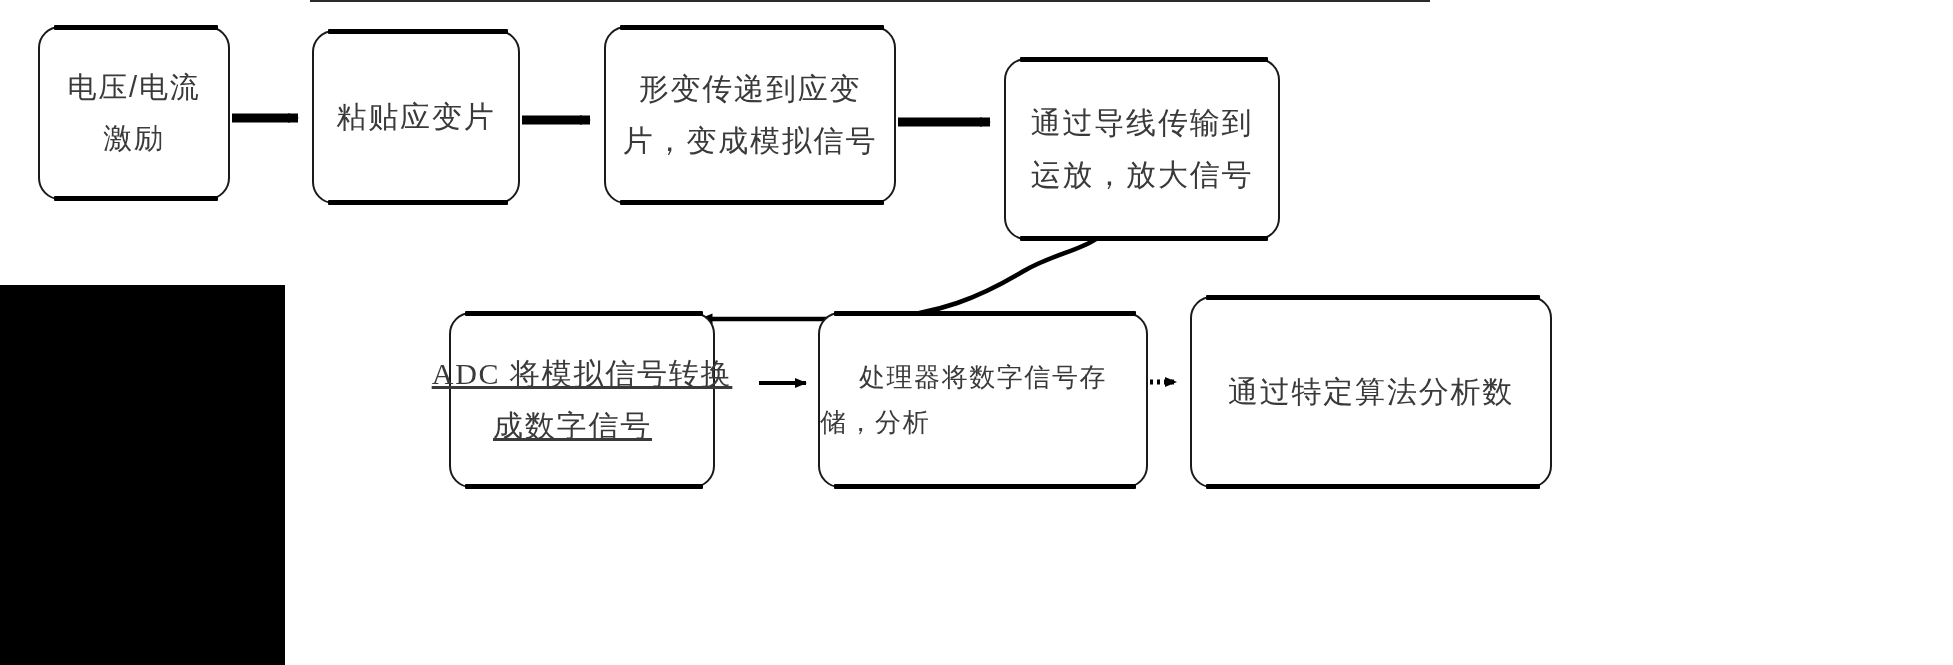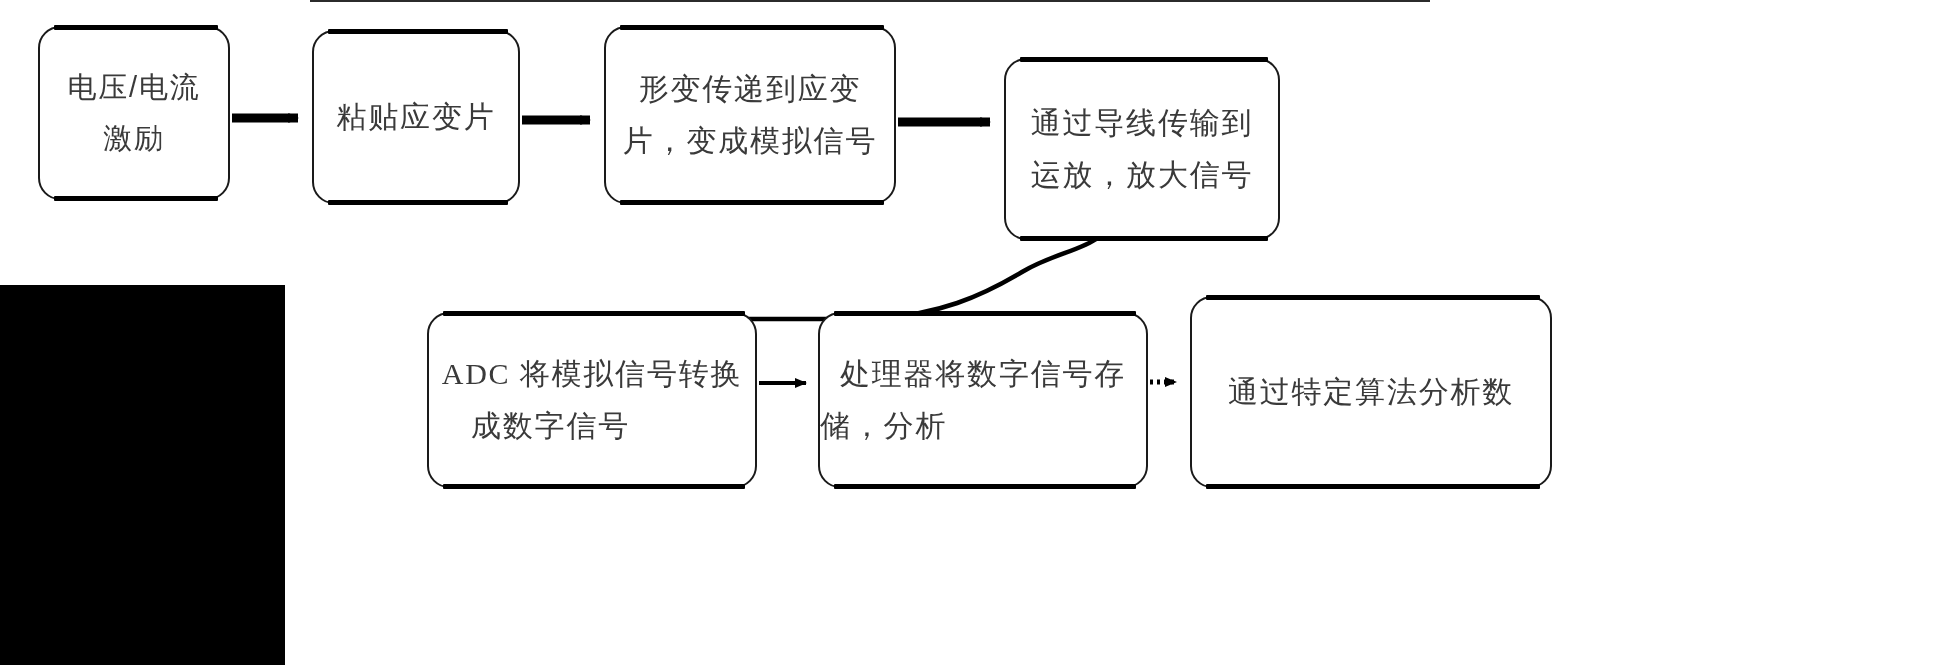--- a/index.html
+++ b/index.html
@@ -137,26 +137,26 @@
   <div class="node" style="left:604px; top:26px; width:292px; height:178px; font-size:30px;">
     <span class="line">形变传递到应变</span>
     <span class="line">片，变成模拟信号</span>
   </div>
 
   <div class="node" style="left:1004px; top:24px; width:276px; height:182px; font-size:30px;margin-top:34px;">
     <span class="line">通过导线传输到</span>
     <span class="line">运放，放大信号</span>
   </div>
 
-  <div class="node" style="left:427px; top:312px; width:330px; height:176px; font-size:30px;">
+  <div class="node" style="left:449px; top:312px; width:266px; height:176px; font-size:30px;text-decoration:underline;">
     <span class="line">ADC 将模拟信号转换</span>
     <span class="line" style="align-self:flex-start; margin-left:42px;">成数字信号</span>
   </div>
 
-  <div class="node" style="left:818px; top:312px; width:330px; height:176px; font-size:30px;">
+  <div class="node" style="left:818px; top:312px; width:330px; height:176px; font-size:26px;">
     <span class="line">处理器将数字信号存</span>
     <span class="line" style="align-self:flex-start; ">储，分析</span>
   </div>
 
   <div class="node" style="left:1190px; top:296px; width:362px; height:192px; font-size:30px;">
     <span class="line">通过特定算法分析数</span>
   </div>
 
   <div class="black-block" style="left:0px; top:285px; width:285px; height:380px;"></div>
 

